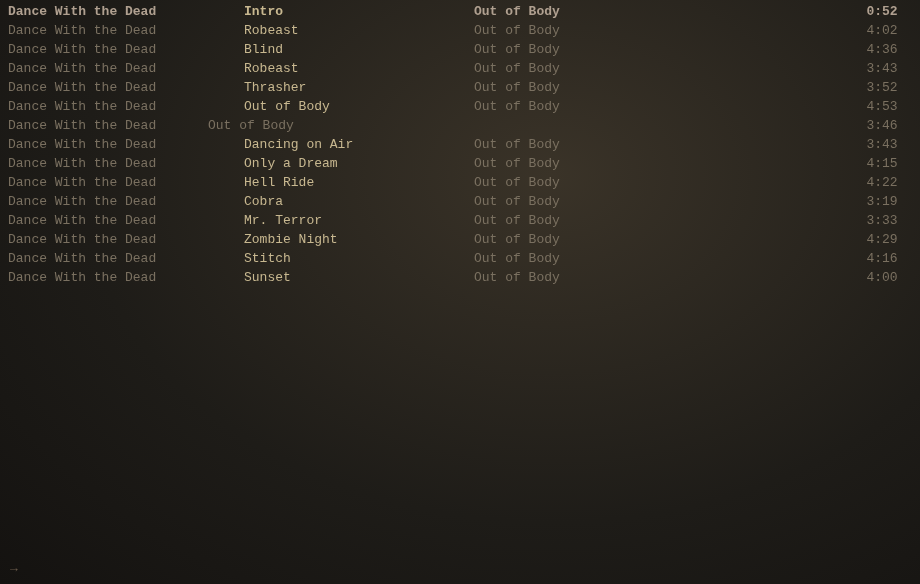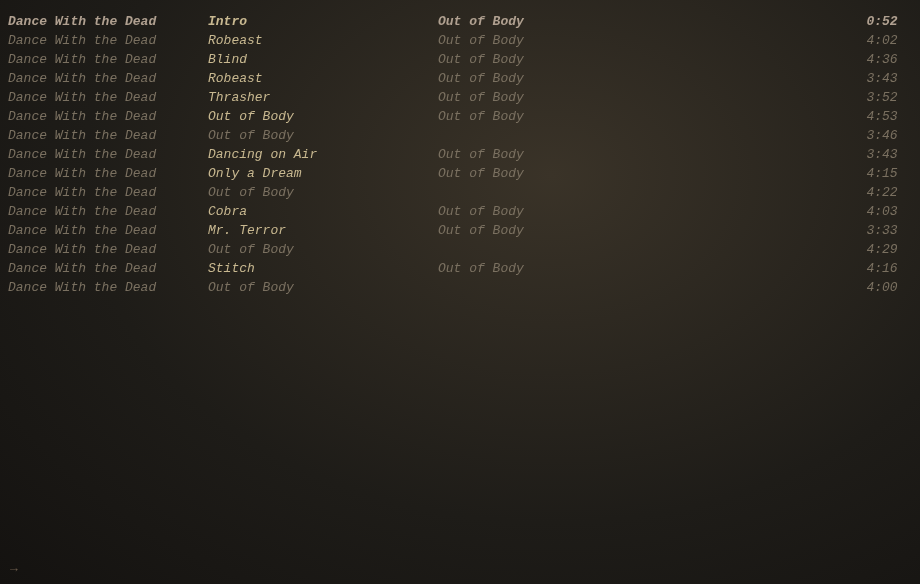--- a/index.html
+++ b/index.html
@@ -14,22 +14,21 @@
       background: #2a2620;
       background: radial-gradient(ellipse at 60% 30%, #3a3328 0%, #1e1c18 60%, #141210 100%);
       font-family: 'Courier New', Courier, monospace;
       font-size: 13px;
       color: #8a8070;
       overflow: hidden;
       position: relative;
     }
 
     .track-list {
-      padding: 12px 0;
-      font-style: italic;
+      padding: 2px 0;
     }
 
     .track-row {
       display: flex;
       align-items: center;
       padding: 2px 8px;
       height: 19px;
       cursor: pointer;
     }
 
@@ -46,20 +45,21 @@
     }
 
     .track-row.header .col-artist {
       color: #b0a090;
     }
 
     .col-title {
       width: 230px;
       flex-shrink: 0;
       color: #c8b890;
+      margin-left: 36px;
     }
 
     .track-row.header .col-title {
       color: #c8b890;
     }
 
     .col-album {
       flex: 1;
       color: #7a7060;
     }
@@ -140,46 +140,49 @@
       <span class="col-duration">3:43</span>
     </div>
     <div class="track-row">
       <span class="col-artist">Dance With the Dead</span>
       <span class="col-title">Only a Dream</span>
       <span class="col-album">Out of Body</span>
       <span class="col-duration">4:15</span>
     </div>
     <div class="track-row">
       <span class="col-artist">Dance With the Dead</span>
+      <span class="col-title">Hell Ride</span>
       <span class="col-album">Out of Body</span>
       <span class="col-duration">4:22</span>
     </div>
     <div class="track-row">
       <span class="col-artist">Dance With the Dead</span>
       <span class="col-title">Cobra</span>
       <span class="col-album">Out of Body</span>
-      <span class="col-duration">4:03</span>
+      <span class="col-duration">3:19</span>
     </div>
     <div class="track-row">
       <span class="col-artist">Dance With the Dead</span>
       <span class="col-title">Mr. Terror</span>
       <span class="col-album">Out of Body</span>
       <span class="col-duration">3:33</span>
     </div>
     <div class="track-row">
       <span class="col-artist">Dance With the Dead</span>
+      <span class="col-title">Zombie Night</span>
       <span class="col-album">Out of Body</span>
       <span class="col-duration">4:29</span>
     </div>
     <div class="track-row">
       <span class="col-artist">Dance With the Dead</span>
       <span class="col-title">Stitch</span>
       <span class="col-album">Out of Body</span>
       <span class="col-duration">4:16</span>
     </div>
     <div class="track-row">
       <span class="col-artist">Dance With the Dead</span>
+      <span class="col-title">Sunset</span>
       <span class="col-album">Out of Body</span>
       <span class="col-duration">4:00</span>
     </div>
   </div>
 
 <div class="bottom-arrow">→</div>
 
 </body></html>

